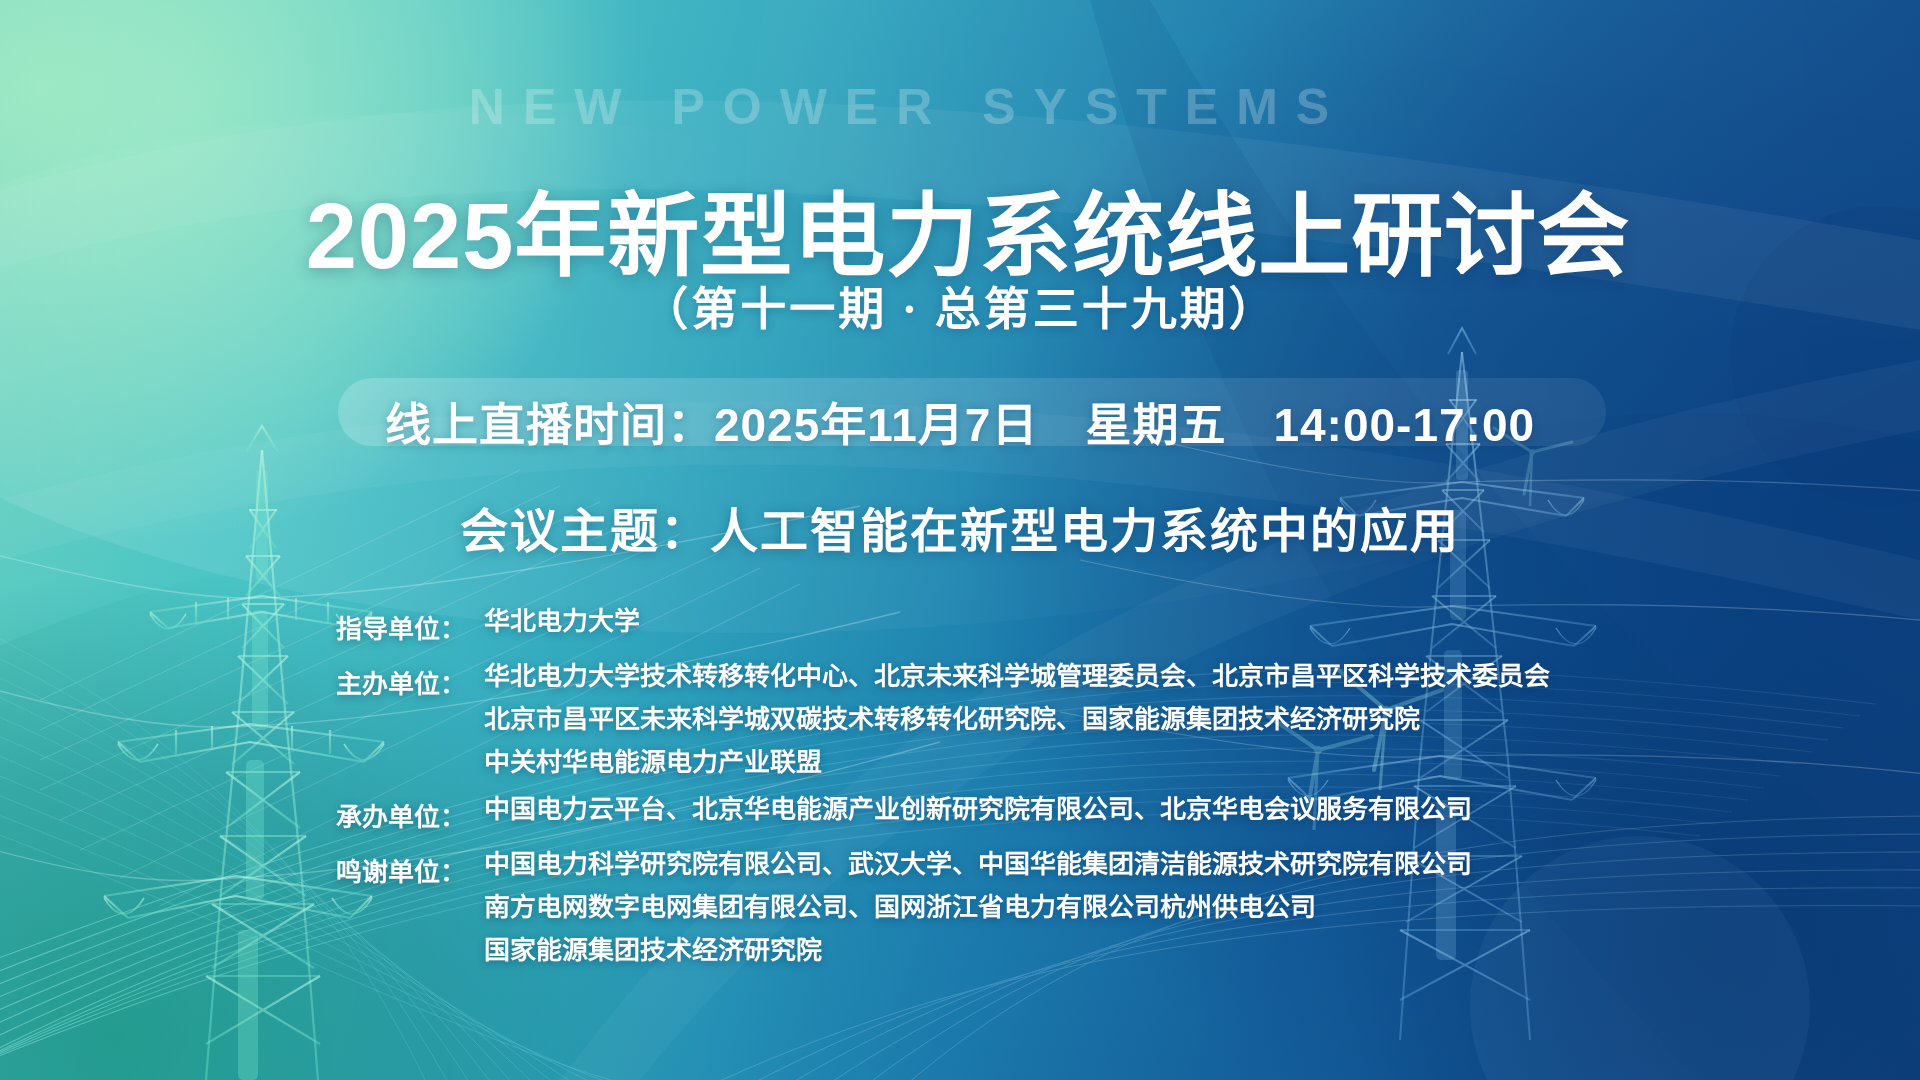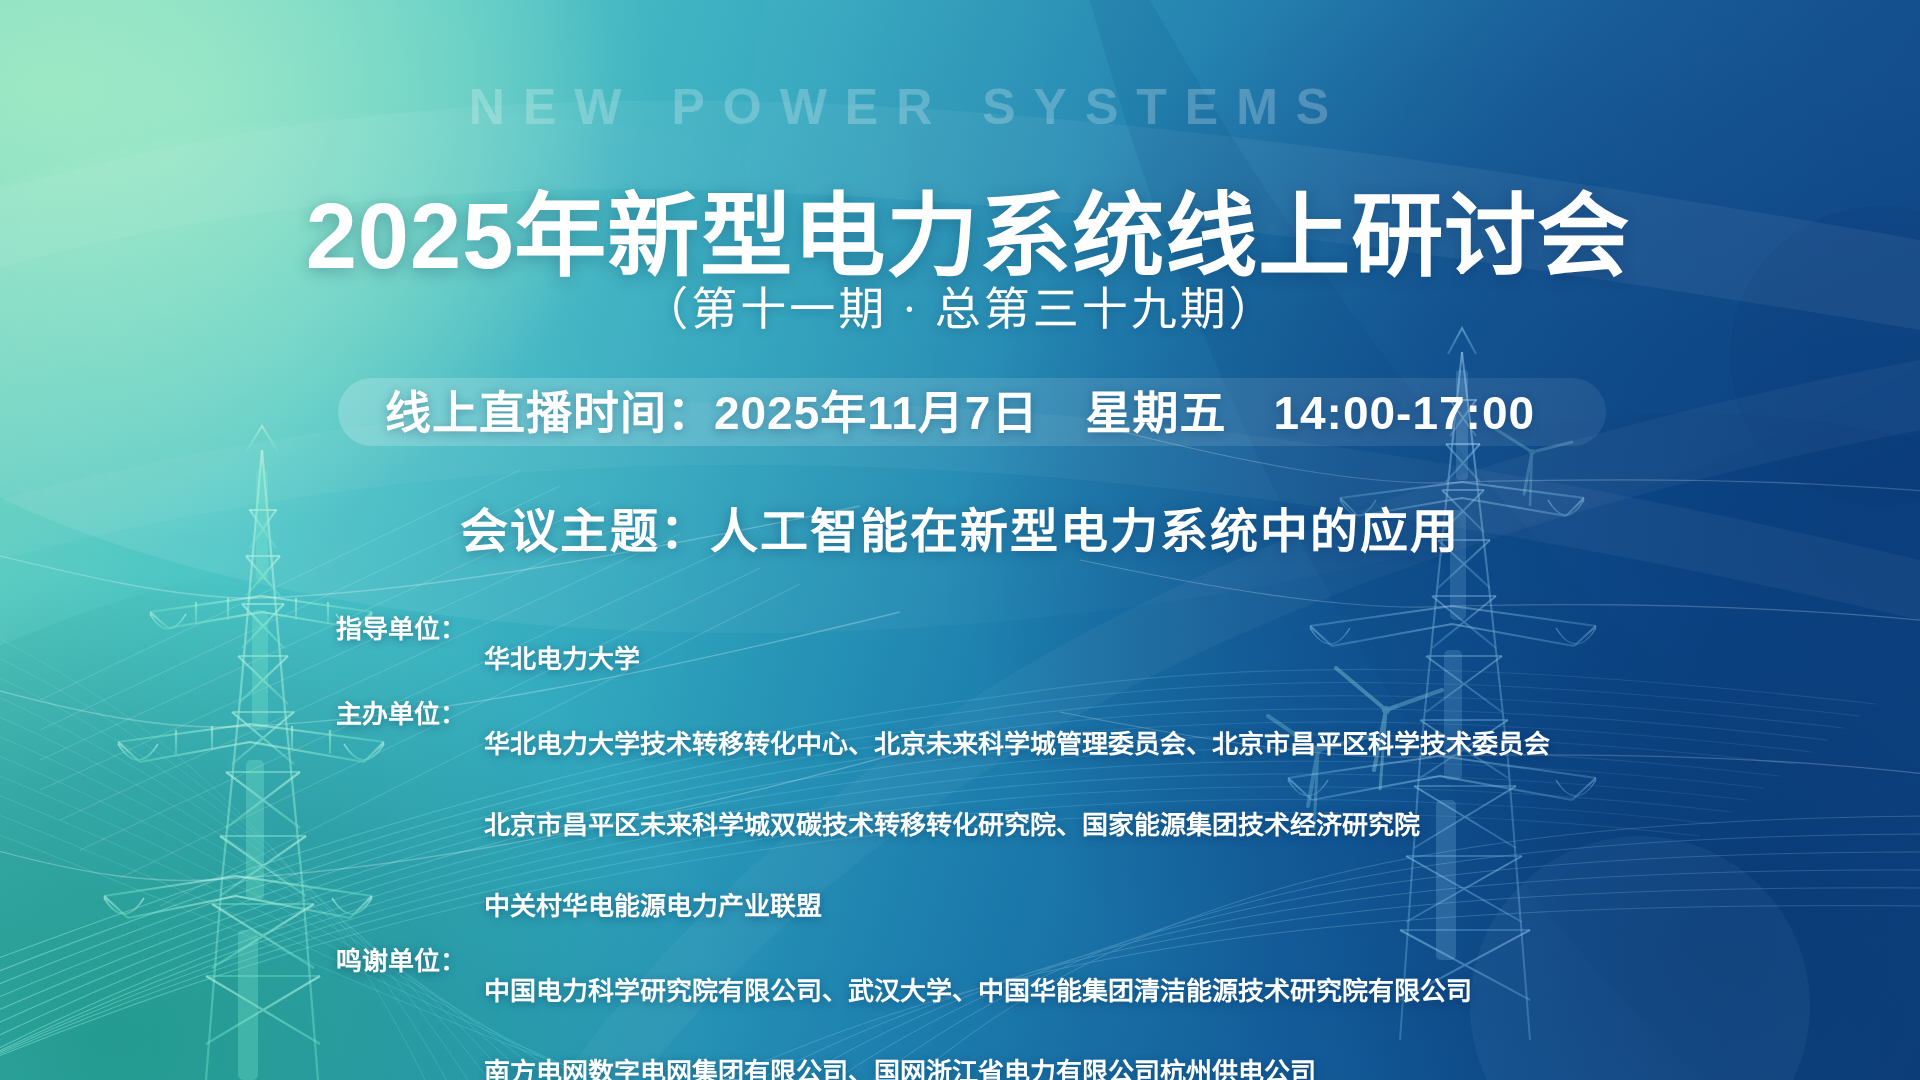--- a/index.html
+++ b/index.html
@@ -78,32 +78,32 @@
     font-size:92px;line-height:1.0;font-weight:bold;color:#ffffff;
     letter-spacing:1px;
     text-shadow:0 3px 16px rgba(6,40,80,0.30);
     white-space:nowrap;
     padding-left:8px;
   }
 
   .sub-title{
     position:absolute;top:272px;left:0;width:1920px;text-align:center;
     font-family:"Liberation Serif","DejaVu Serif",serif;
-    font-size:46px;font-weight:normal;color:#ffffff;letter-spacing:3px;
+    font-size:46px;font-weight:bold;color:#ffffff;letter-spacing:3px;
     text-shadow:0 2px 10px rgba(6,40,80,0.28);
     white-space:nowrap;
   }
 
   .date-pill{
     position:absolute;top:378px;left:338px;width:1268px;height:68px;
     border-radius:34px;
     background:linear-gradient(90deg, rgba(255,255,255,0.20), rgba(255,255,255,0.12) 55%, rgba(255,255,255,0.07));
   }
   .date-text{
-    position:absolute;top:382px;left:0;width:1920px;text-align:center;
+    position:absolute;top:394px;left:0;width:1920px;text-align:center;
     font-size:46px;font-weight:bold;color:#ffffff;letter-spacing:1px;
     line-height:62px;
     text-shadow:0 2px 10px rgba(6,40,80,0.30);
     white-space:nowrap;
   }
 
   .theme{
     position:absolute;top:492px;left:0;width:1920px;text-align:center;
     font-family:"Liberation Serif","DejaVu Serif",serif;
     font-size:48px;font-weight:bold;color:#ffffff;letter-spacing:2px;
@@ -117,21 +117,21 @@
     font-size:26px;font-weight:bold;
     text-shadow:0 2px 8px rgba(6,40,80,0.40);
   }
   .org-row{display:flex;align-items:flex-start;margin-bottom:4px;}
   .org-label{
     flex:0 0 auto;width:148px;text-align:left;white-space:nowrap;
     line-height:43px;
     margin-top:8px;
   }
   .org-body{flex:1 1 auto;}
-  .org-line{line-height:43px;white-space:nowrap;margin-top:38px;}
+  .org-line{line-height:43px;white-space:nowrap;}
 </style>
 </head>
 <body>
 
 <div class="poster">
 
   <div class="band band-a"></div>
   <div class="band band-b"></div>
   <div class="band band-c"></div>
   <div class="band band-d"></div>
@@ -380,20 +380,26 @@
 
       <div class="org-row">
         <div class="org-label">主办单位：</div>
         <div class="org-body">
           <div class="org-line">华北电力大学技术转移转化中心、北京未来科学城管理委员会、北京市昌平区科学技术委员会</div>
           <div class="org-line">北京市昌平区未来科学城双碳技术转移转化研究院、国家能源集团技术经济研究院</div>
           <div class="org-line">中关村华电能源电力产业联盟</div>
         </div>
       </div>
 
+      <div class="org-row">
+        <div class="org-label">承办单位：</div>
+        <div class="org-body">
+          <div class="org-line">中国电力云平台、北京华电能源产业创新研究院有限公司、北京华电会议服务有限公司</div>
+        </div>
+      </div>
 
       <div class="org-row">
         <div class="org-label">鸣谢单位：</div>
         <div class="org-body">
           <div class="org-line">中国电力科学研究院有限公司、武汉大学、中国华能集团清洁能源技术研究院有限公司</div>
           <div class="org-line">南方电网数字电网集团有限公司、国网浙江省电力有限公司杭州供电公司</div>
           <div class="org-line">国家能源集团技术经济研究院</div>
         </div>
       </div>
 

